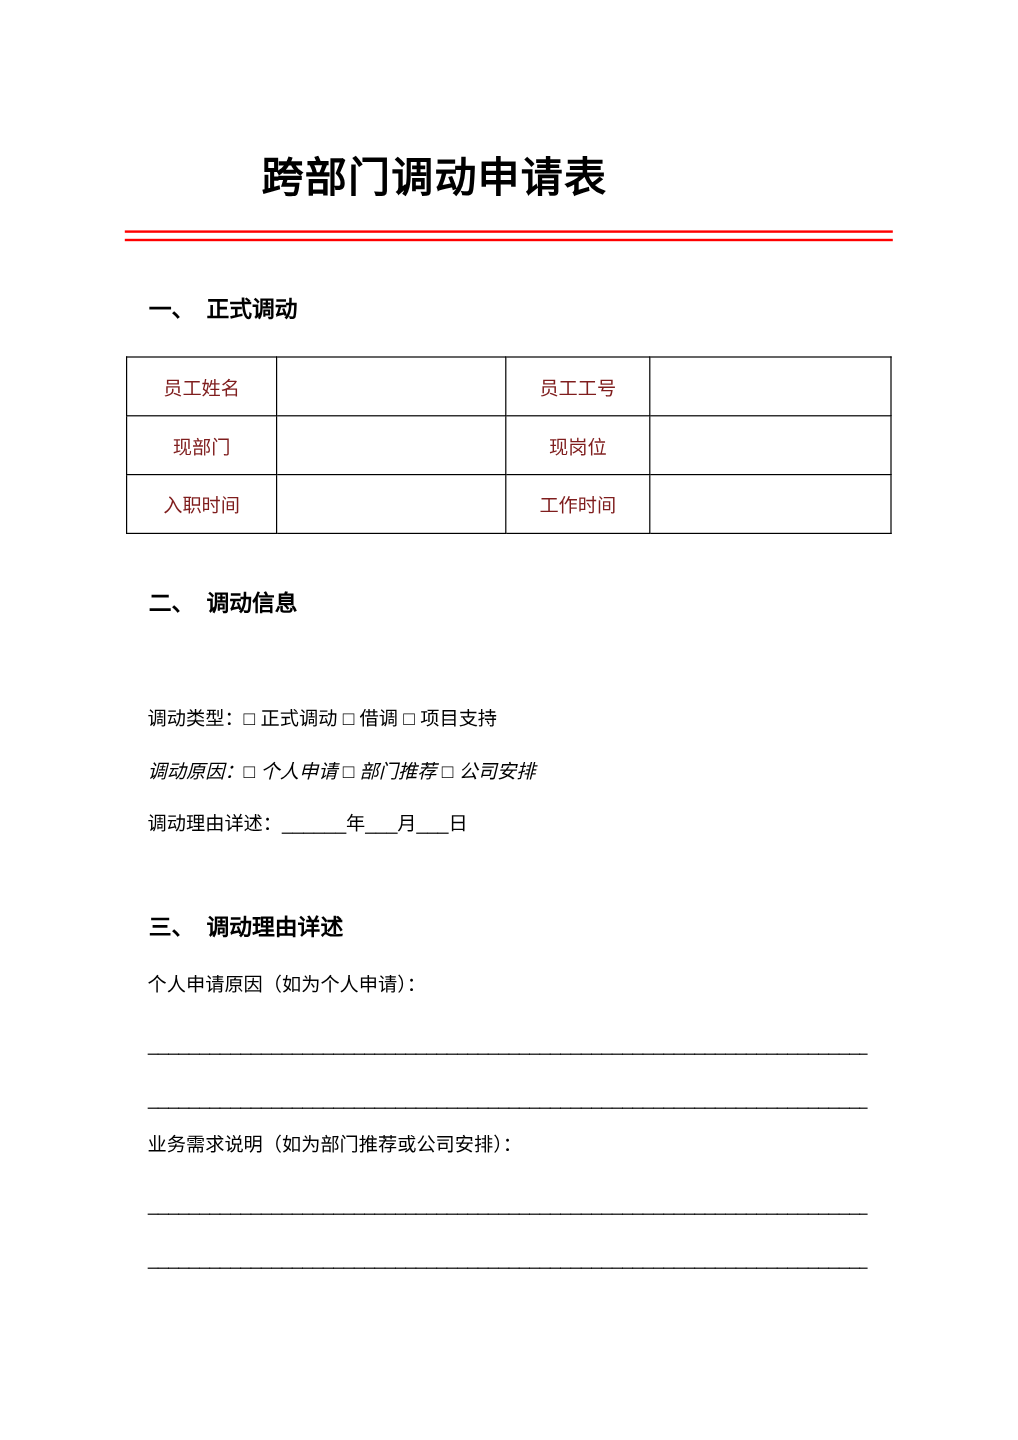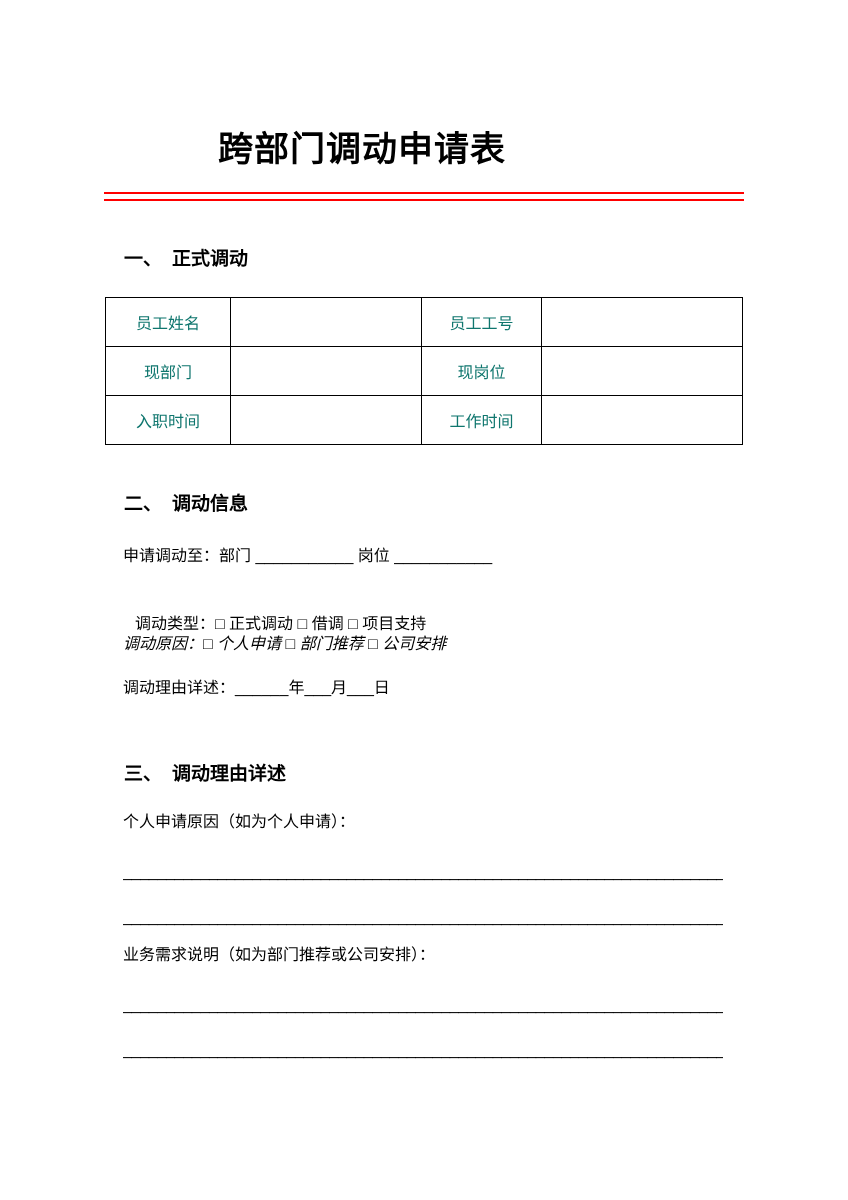--- a/index.html
+++ b/index.html
@@ -70,21 +70,21 @@
     left: 105px;
     top: 297px;
     width: 637px;
     border-collapse: collapse;
     table-layout: fixed;
   }
   .info-table td {
     border: 1px solid #000000;
     height: 49px;
     font-size: 16px;
-    color: #0f766e;
+    color: #7f1d1d;
     padding: 0 6px;
     box-sizing: border-box;
   }
   .info-table td.lbl {
     text-align: center;
     white-space: nowrap;
   }
   .info-table td.val {
     text-align: left;
   }
@@ -153,22 +153,21 @@
         <td class="lbl col-c">工作时间</td>
         <td class="val col-d"></td>
       </tr>
     </tbody>
   </table>
 
   <div class="section-heading" style="left:124px; top:491px;">
     <span class="sec-num">二、</span><span>调动信息</span>
   </div>
 
-  <div class="body-line" style="top:544px;">申请调动至：部门 ___________  岗位 ___________</div>
-  <div class="body-line" style="top:612px;margin-left:12px;">调动类型：□ 正式调动 □ 借调 □ 项目支持</div>
+  <div class="body-line" style="top:588px;">调动类型：□ 正式调动 □ 借调 □ 项目支持</div>
   <div class="body-line" style="top:632px;font-style:italic;">调动原因：□ 个人申请 □ 部门推荐 □ 公司安排</div>
   <div class="body-line" style="top:676px;">调动理由详述：______年___月___日</div>
 
   <div class="section-heading" style="left:124px; top:761px;">
     <span class="sec-num">三、</span><span>调动理由详述</span>
   </div>
 
   <div class="body-line" style="top:810px;">个人申请原因（如为个人申请）：</div>
   <div class="underline-row" style="top:860px;">______________________________________________________________________</div>
   <div class="underline-row" style="top:905px;">______________________________________________________________________</div>

